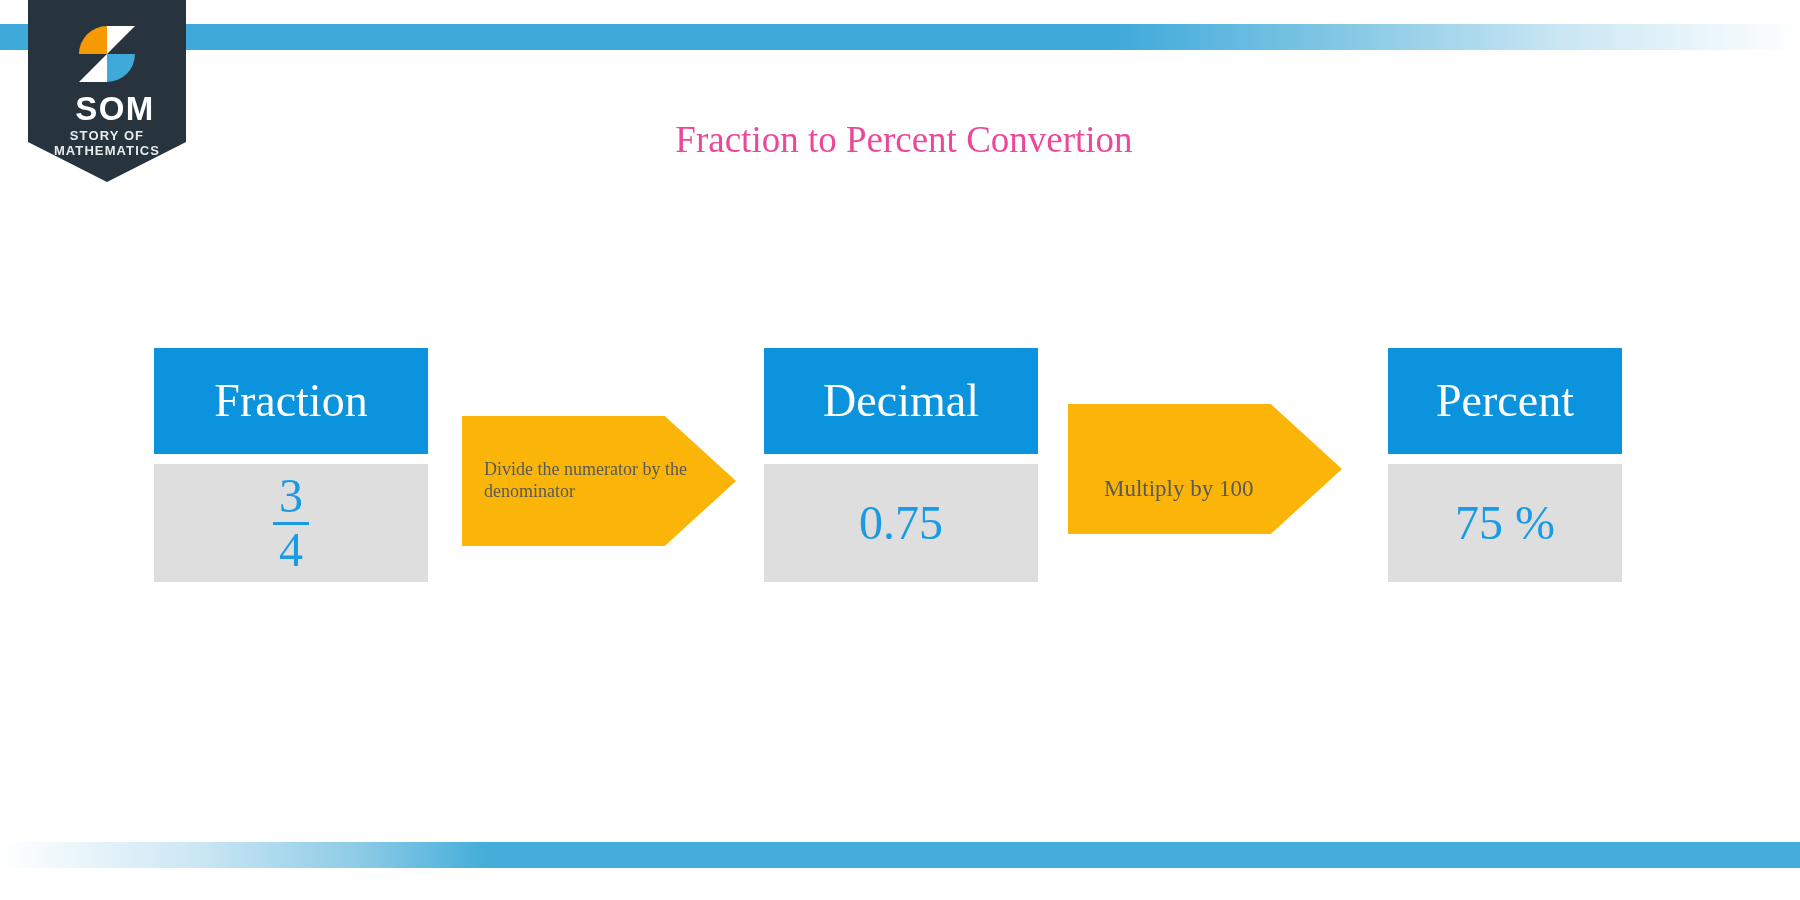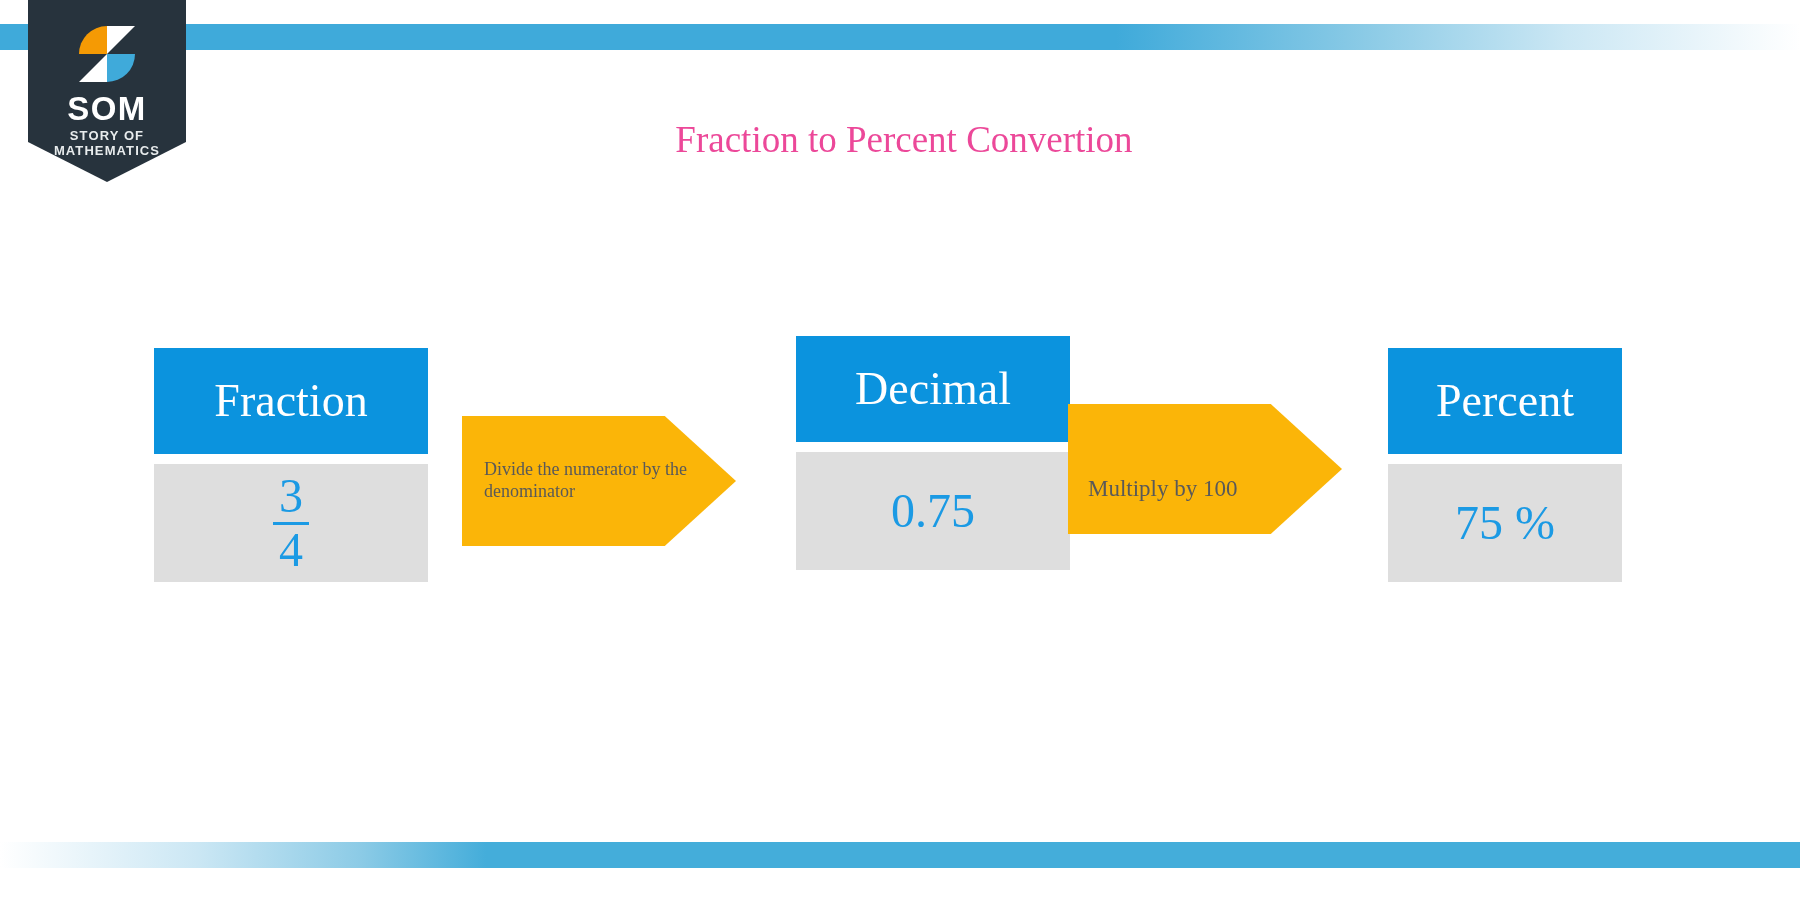--- a/index.html
+++ b/index.html
@@ -55,21 +55,21 @@
   .logo-mark {
     position: absolute;
     left: 50%;
     top: 26px;
     transform: translateX(-50%);
     width: 56px;
     height: 56px;
   }
   .logo-word {
     position: absolute;
-    left: 0;
+    left: 8px;
     top: 92px;
     width: 100%;
     text-align: center;
     color: #ffffff;
     font-family: "Liberation Sans", sans-serif;
     font-weight: bold;
     font-size: 33px;
     letter-spacing: 1.5px;
     line-height: 1;
   }
@@ -164,21 +164,21 @@
     font-size: 18px;
   }
   .arrow-2 {
     left: 1068px;
     top: 404px;
     width: 274px;
     height: 130px;
     clip-path: polygon(0 0, 74% 0, 100% 50%, 74% 100%, 0 100%);
     font-size: 23px;
   }
-  .arrow-2 .arrow-label { padding-left: 20px; margin-top: 41px; }
+  .arrow-2 .arrow-label { padding-left: 36px; margin-top: 41px; }
 </style>
 </head>
 <body>
 
 <div id="slide">
 
   <div class="bar-top"></div>
   <div class="bar-bottom"></div>
 
   <div class="logo-badge">
@@ -204,21 +204,21 @@
           <span class="rule"></span>
           <span class="den">4</span>
         </span>
       </div>
     </div>
 
     <div class="arrow arrow-1">
       <div class="arrow-label">Divide the numerator by the denominator</div>
     </div>
 
-    <div class="stage" style="left:764px; top:336px;margin-left:32px;">
+    <div class="stage" style="left:764px; top:348px;">
       <div class="stage-head">Decimal</div>
       <div class="stage-body">
         <span class="stage-value">0.75</span>
       </div>
     </div>
 
     <div class="arrow arrow-2">
       <div class="arrow-label">Multiply by 100</div>
     </div>
 

